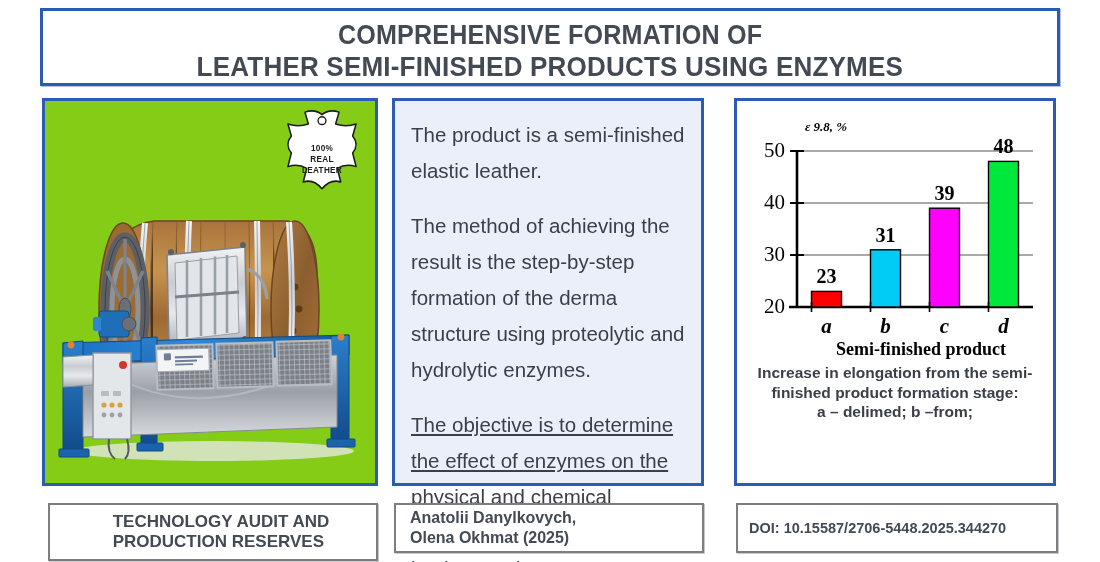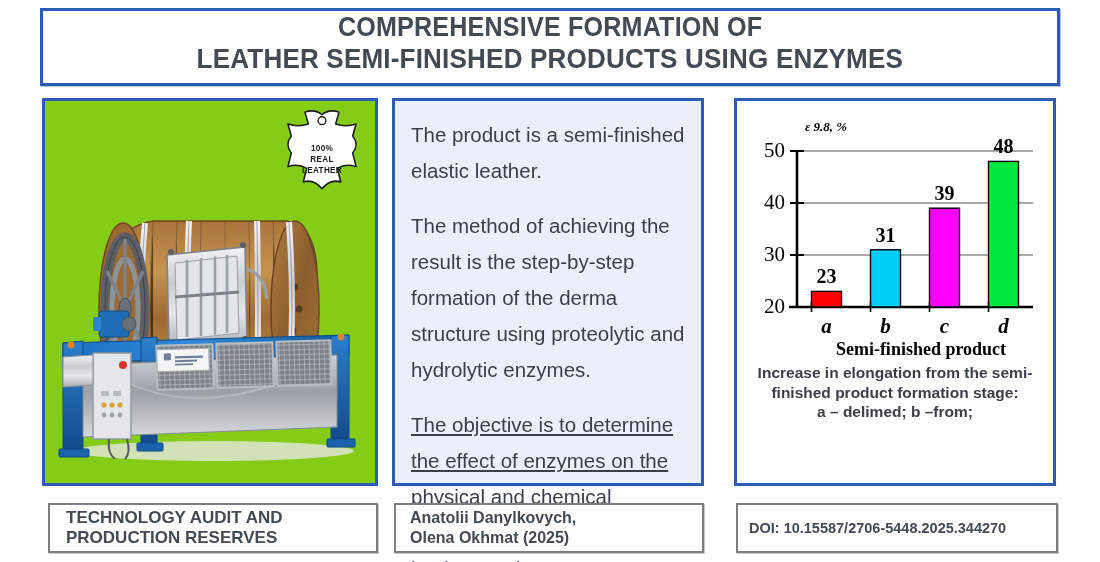--- a/index.html
+++ b/index.html
@@ -18,21 +18,21 @@
     position: absolute;
     left: 40px;
     top: 8px;
     width: 1020px;
     height: 78px;
     border: 3px solid #2B5BB5;
     background: #ffffff;
     display: flex;
     flex-direction: column;
     align-items: center;
-    justify-content: flex-start;
+    justify-content: flex-end;
     box-shadow: 1px 1px 0 #b8c4dd;
   }
   .title-line {
     color: #434A54;
     font-weight: bold;
     font-size: 27px;
     line-height: 32px;
     letter-spacing: 0.2px;
     text-align: center;
     transform: scaleX(0.93);
@@ -115,21 +115,21 @@
 
   
   .footer-box {
     position: absolute;
     border: 2px solid #7D7D82;
     background: #ffffff;
     display: flex;
     align-items: center;
     box-shadow: 1px 1px 0 #c9c9cc;
   }
-  #footer-journal { left: 48px;  top: 503px; width: 330px; height: 50px; padding-left: 16px; }
+  #footer-journal { left: 48px;  top: 503px; width: 330px; height: 58px; padding-left: 16px; justify-content: center; }
   #footer-authors { left: 394px; top: 503px; width: 310px; height: 50px; padding-left: 14px; }
   #footer-doi     { left: 736px; top: 503px; width: 322px; height: 50px; padding-left: 11px; }
 
   .footer-text {
     color: #434A54;
     font-weight: bold;
     font-size: 16.5px;
     line-height: 20px;
   }
   #footer-journal .footer-text { font-size: 17px; }

